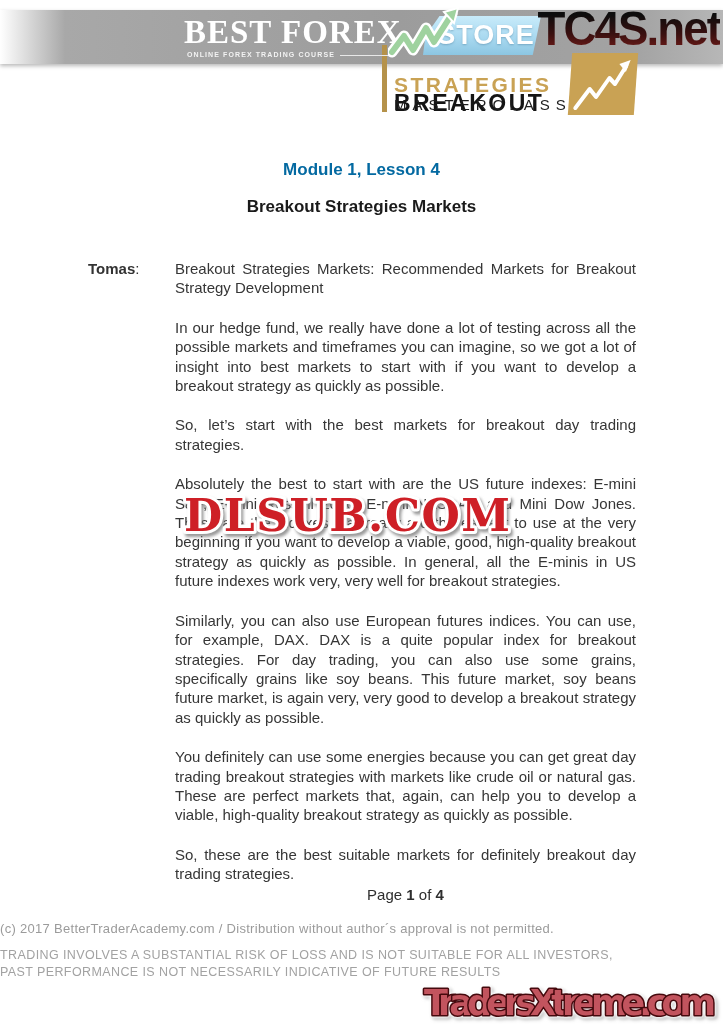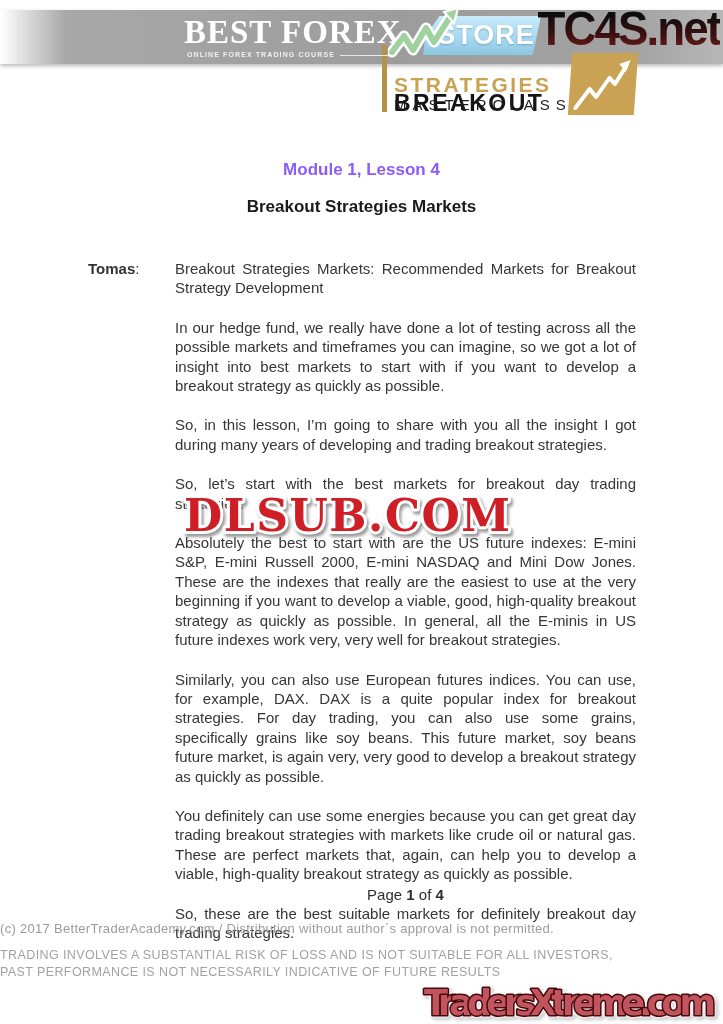--- a/index.html
+++ b/index.html
@@ -69,21 +69,21 @@
   }
   .gold-square {
     position: absolute; left: 570px; top: 53px; width: 66px; height: 62px;
     background: #c9a254; z-index: 2; transform: skewX(-4deg);
     display: flex; align-items: center; justify-content: center;
   }
 
   
   .doc-title {
     position: absolute; left: 0; width: 723px; top: 160px;
-    text-align: center; font-size: 17px; font-weight: bold; color: #8b5cf6;
+    text-align: center; font-size: 17px; font-weight: bold; color: #0369a1;
   }
   .doc-subtitle {
     position: absolute; left: 0; width: 723px; top: 197px;
     text-align: center; font-size: 17px; font-weight: bold; color: #1a1a1a;
   }
 
   
   .transcript {
     position: absolute; left: 88px; top: 259px; width: 548px;
     display: grid; grid-template-columns: 87px 461px;
@@ -153,21 +153,20 @@
   <div class="doc-title">Module 1, Lesson 4</div>
   <div class="doc-subtitle">Breakout Strategies Markets</div>
 
   <div class="transcript">
     <div class="speaker">
       <b>Tomas</b><span>:</span>
     </div>
     <div class="paragraphs">
       <p>Breakout Strategies Markets: Recommended Markets for Breakout Strategy Development</p>
       <p>In our hedge fund, we really have done a lot of testing across all the possible markets and timeframes you can imagine, so we got a lot of insight into best markets to start with if you want to develop a breakout strategy as quickly as possible.</p>
-      <p>So, in this lesson, I’m going to share with you all the insight I got during many years of developing and trading breakout strategies.</p>
       <p>So, let’s start with the best markets for breakout day trading strategies.</p>
       <p>Absolutely the best to start with are the US future indexes: E-mini S&amp;P, E-mini Russell 2000, E-mini NASDAQ and Mini Dow Jones. These are the indexes that really are the easiest to use at the very beginning if you want to develop a viable, good, high-quality breakout strategy as quickly as possible. In general, all the E-minis in US future indexes work very, very well for breakout strategies.</p>
       <p>Similarly, you can also use European futures indices. You can use, for example, DAX. DAX is a quite popular index for breakout strategies. For day trading, you can also use some grains, specifically grains like soy beans. This future market, soy beans future market, is again very, very good to develop a breakout strategy as quickly as possible.</p>
       <p>You definitely can use some energies because you can get great day trading breakout strategies with markets like crude oil or natural gas. These are perfect markets that, again, can help you to develop a viable, high-quality breakout strategy as quickly as possible.</p>
       <p>So, these are the best suitable markets for definitely breakout day trading strategies.</p>
     </div>
   </div>
 
   <svg class="wm-center" width="336" height="64" viewBox="0 0 336 64" style="filter: drop-shadow(2px 3px 1.5px rgba(120,120,120,0.75));">
     <text x="4" y="49" textLength="326" style="font-family:'DejaVu Serif', serif; font-size:44px; font-weight:bold;

